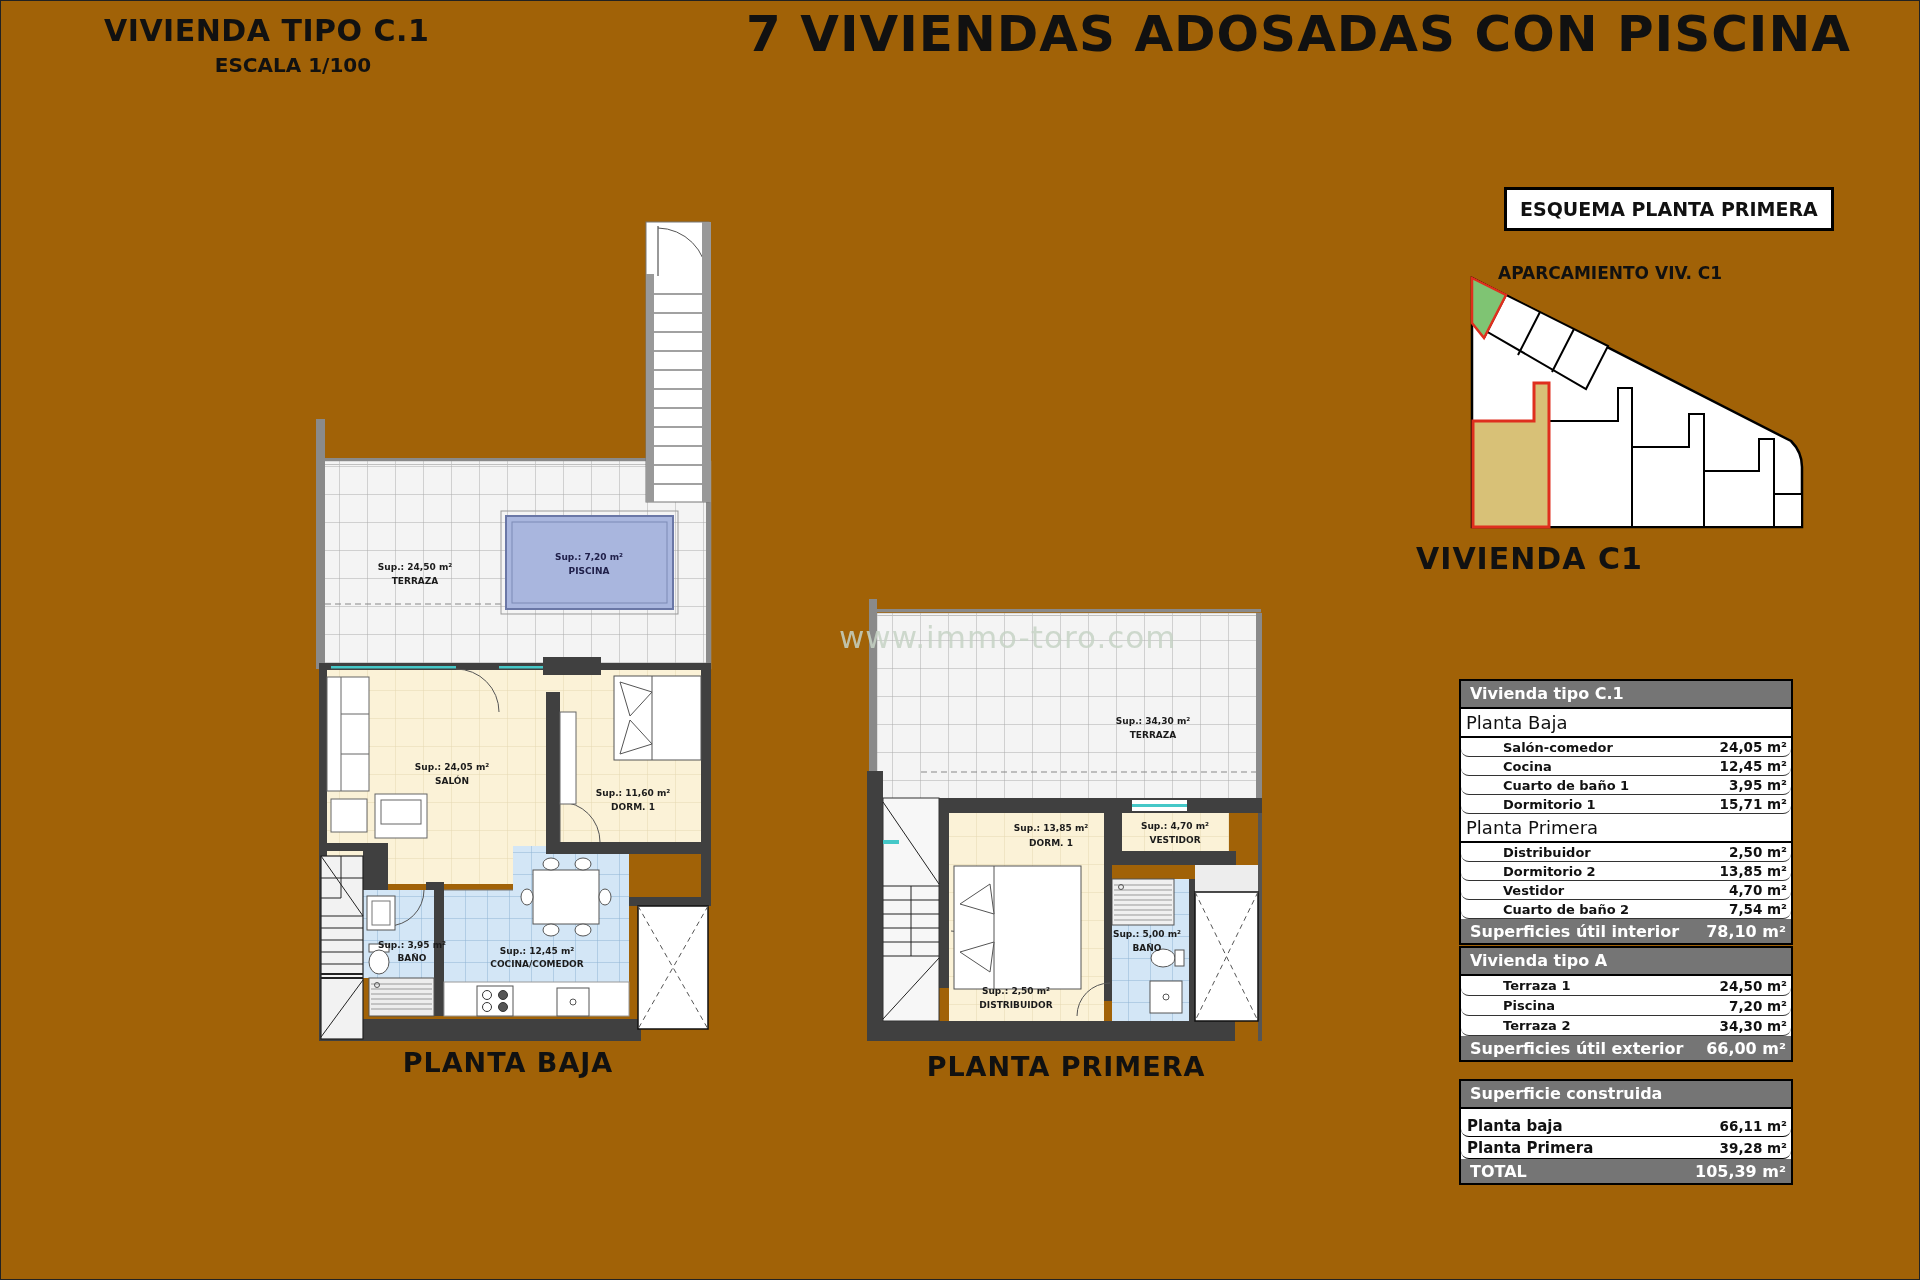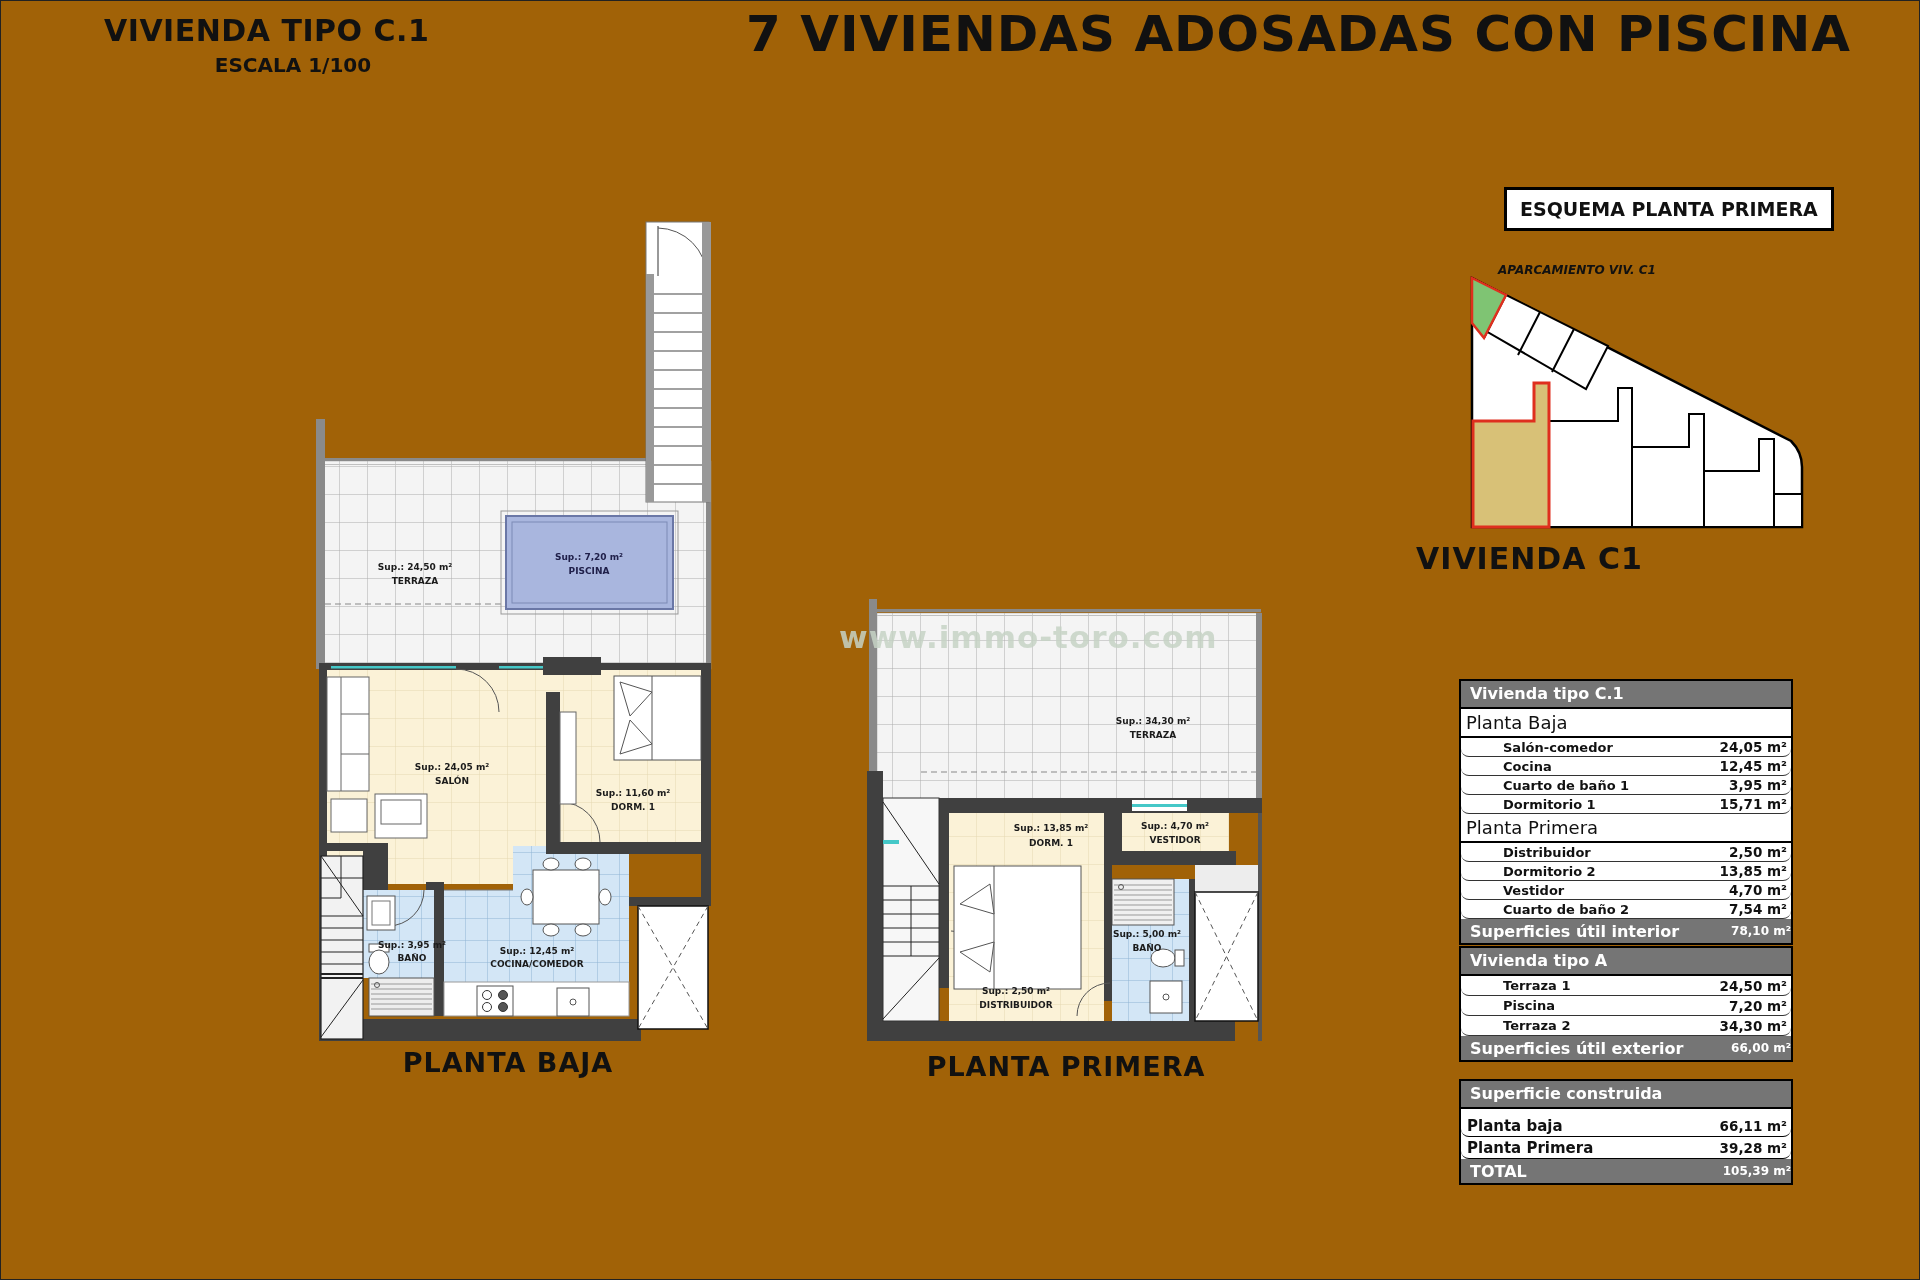--- a/index.html
+++ b/index.html
@@ -5,38 +5,38 @@
   html,body{margin:0;padding:0;background:#fff;}
   #sheet{position:relative;width:1920px;height:1280px;background:#a16207;border:1px solid #222;box-sizing:border-box;overflow:hidden;font-family:"DejaVu Sans","Liberation Sans",sans-serif;color:#111;}
   .abs{position:absolute;}
   #type-title{left:103px;top:12px;font-size:30px;font-weight:bold;letter-spacing:.5px;}
   #type-scale{left:103px;top:52px;width:378px;text-align:center;font-size:20px;font-weight:bold;}
   #main-title{left:620px;top:4px;width:1230px;text-align:right;font-size:50px;font-weight:bold;letter-spacing:1px;white-space:nowrap;}
   .plan-caption{font-size:27px;font-weight:bold;letter-spacing:1px;text-align:center;width:300px;}
   #caption-pb{left:357px;top:1046px;}
   #caption-pp{left:915px;top:1050px;}
   #esquema-title{left:1503px;top:186px;border:3px solid #000;padding:8px 13px;font-size:19px;font-weight:bold;background:#fff;}
-  #parking-label{left:1497px;top:262px;font-size:12px;font-weight:bold;font-style:italic;}
+  #parking-label{left:1497px;top:262px;font-size:17px;font-weight:bold;}
   #vivienda-label{left:1415px;top:540px;font-size:30px;font-weight:bold;letter-spacing:1px;}
-  #watermark{left:838px;top:618px;font-size:31px;font-weight:bold;letter-spacing:1px;color:rgba(198,210,196,0.85);z-index:6;}
+  #watermark{left:838px;top:618px;font-size:31px;font-weight:normal;letter-spacing:1px;color:rgba(198,210,196,0.85);z-index:6;}
   svg text{font-family:"DejaVu Sans","Liberation Sans",sans-serif;font-weight:bold;fill:#1b1b1b;text-anchor:middle;}
   svg .rm{font-size:9px;}
   svg .rmp{font-size:9px;fill:#20204a;}
   .atable{position:absolute;width:330px;border:2px solid #000;background:#fff;}
   .atable .hd{background:#757575;color:#fff;font-weight:bold;font-size:16px;height:26px;line-height:26px;padding-left:9px;border-bottom:2px solid #000;}
   .atable .sec{font-size:18px;height:27px;line-height:27px;padding-left:5px;border-bottom:2px solid #000;}
   .atable .row{display:flex;justify-content:space-between;align-items:center;height:18px;border-bottom:1px solid #333;font-weight:bold;font-size:13px;border-radius:8px;}
   .atable .row .lbl{padding-left:42px;}
   .atable .row .val{padding-right:4px;font-size:13.5px;}
   .atable .row2{height:19px;}
   .atable .row3{height:21px;border-bottom:1.5px solid #000;}
   .atable .row3 .lbl{padding-left:6px;font-size:15px;}
   .atable .ft{display:flex;justify-content:space-between;align-items:center;background:#757575;color:#fff;font-weight:bold;height:24px;gap:12px;}
   .atable .ft .lbl{padding-left:9px;font-size:16px;}
-  .atable .ft .val{font-size:12px;}
+  .atable .ft .val{padding-right:5px;font-size:16px;}
   .atable .gap{height:6px;}
 </style>
 </head>
 <body>
 
 <div id="sheet">
 
   <div class="abs" id="type-title">VIVIENDA TIPO C.1</div>
   <div class="abs" id="type-scale">ESCALA 1/100</div>
   <div class="abs" id="main-title">7 VIVIENDAS ADOSADAS CON PISCINA</div>

